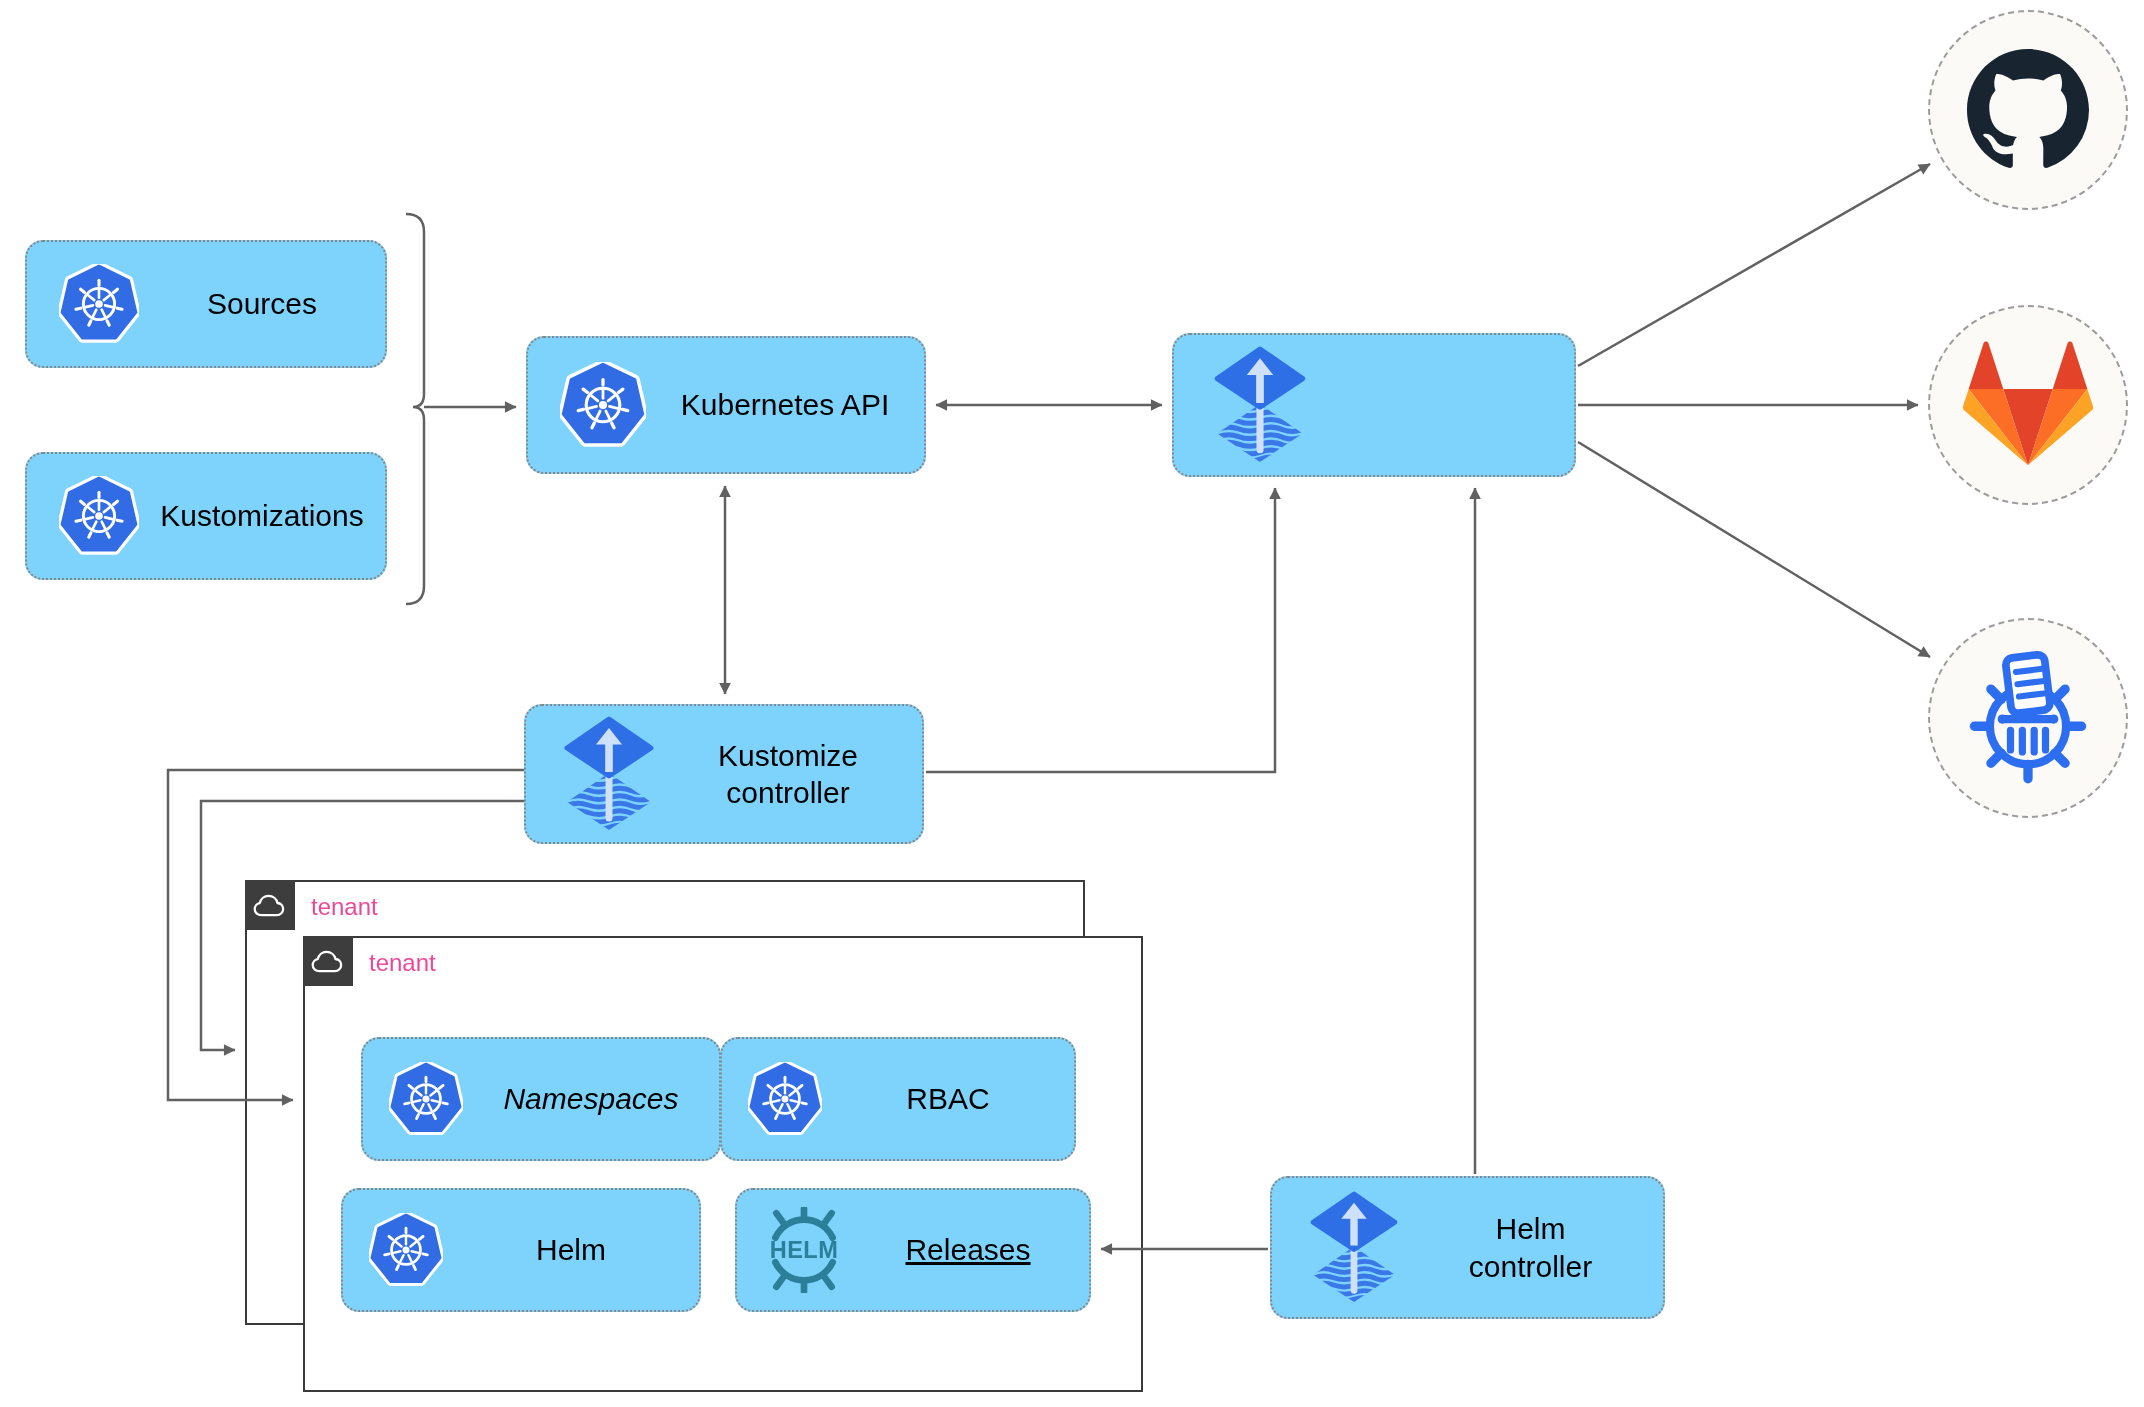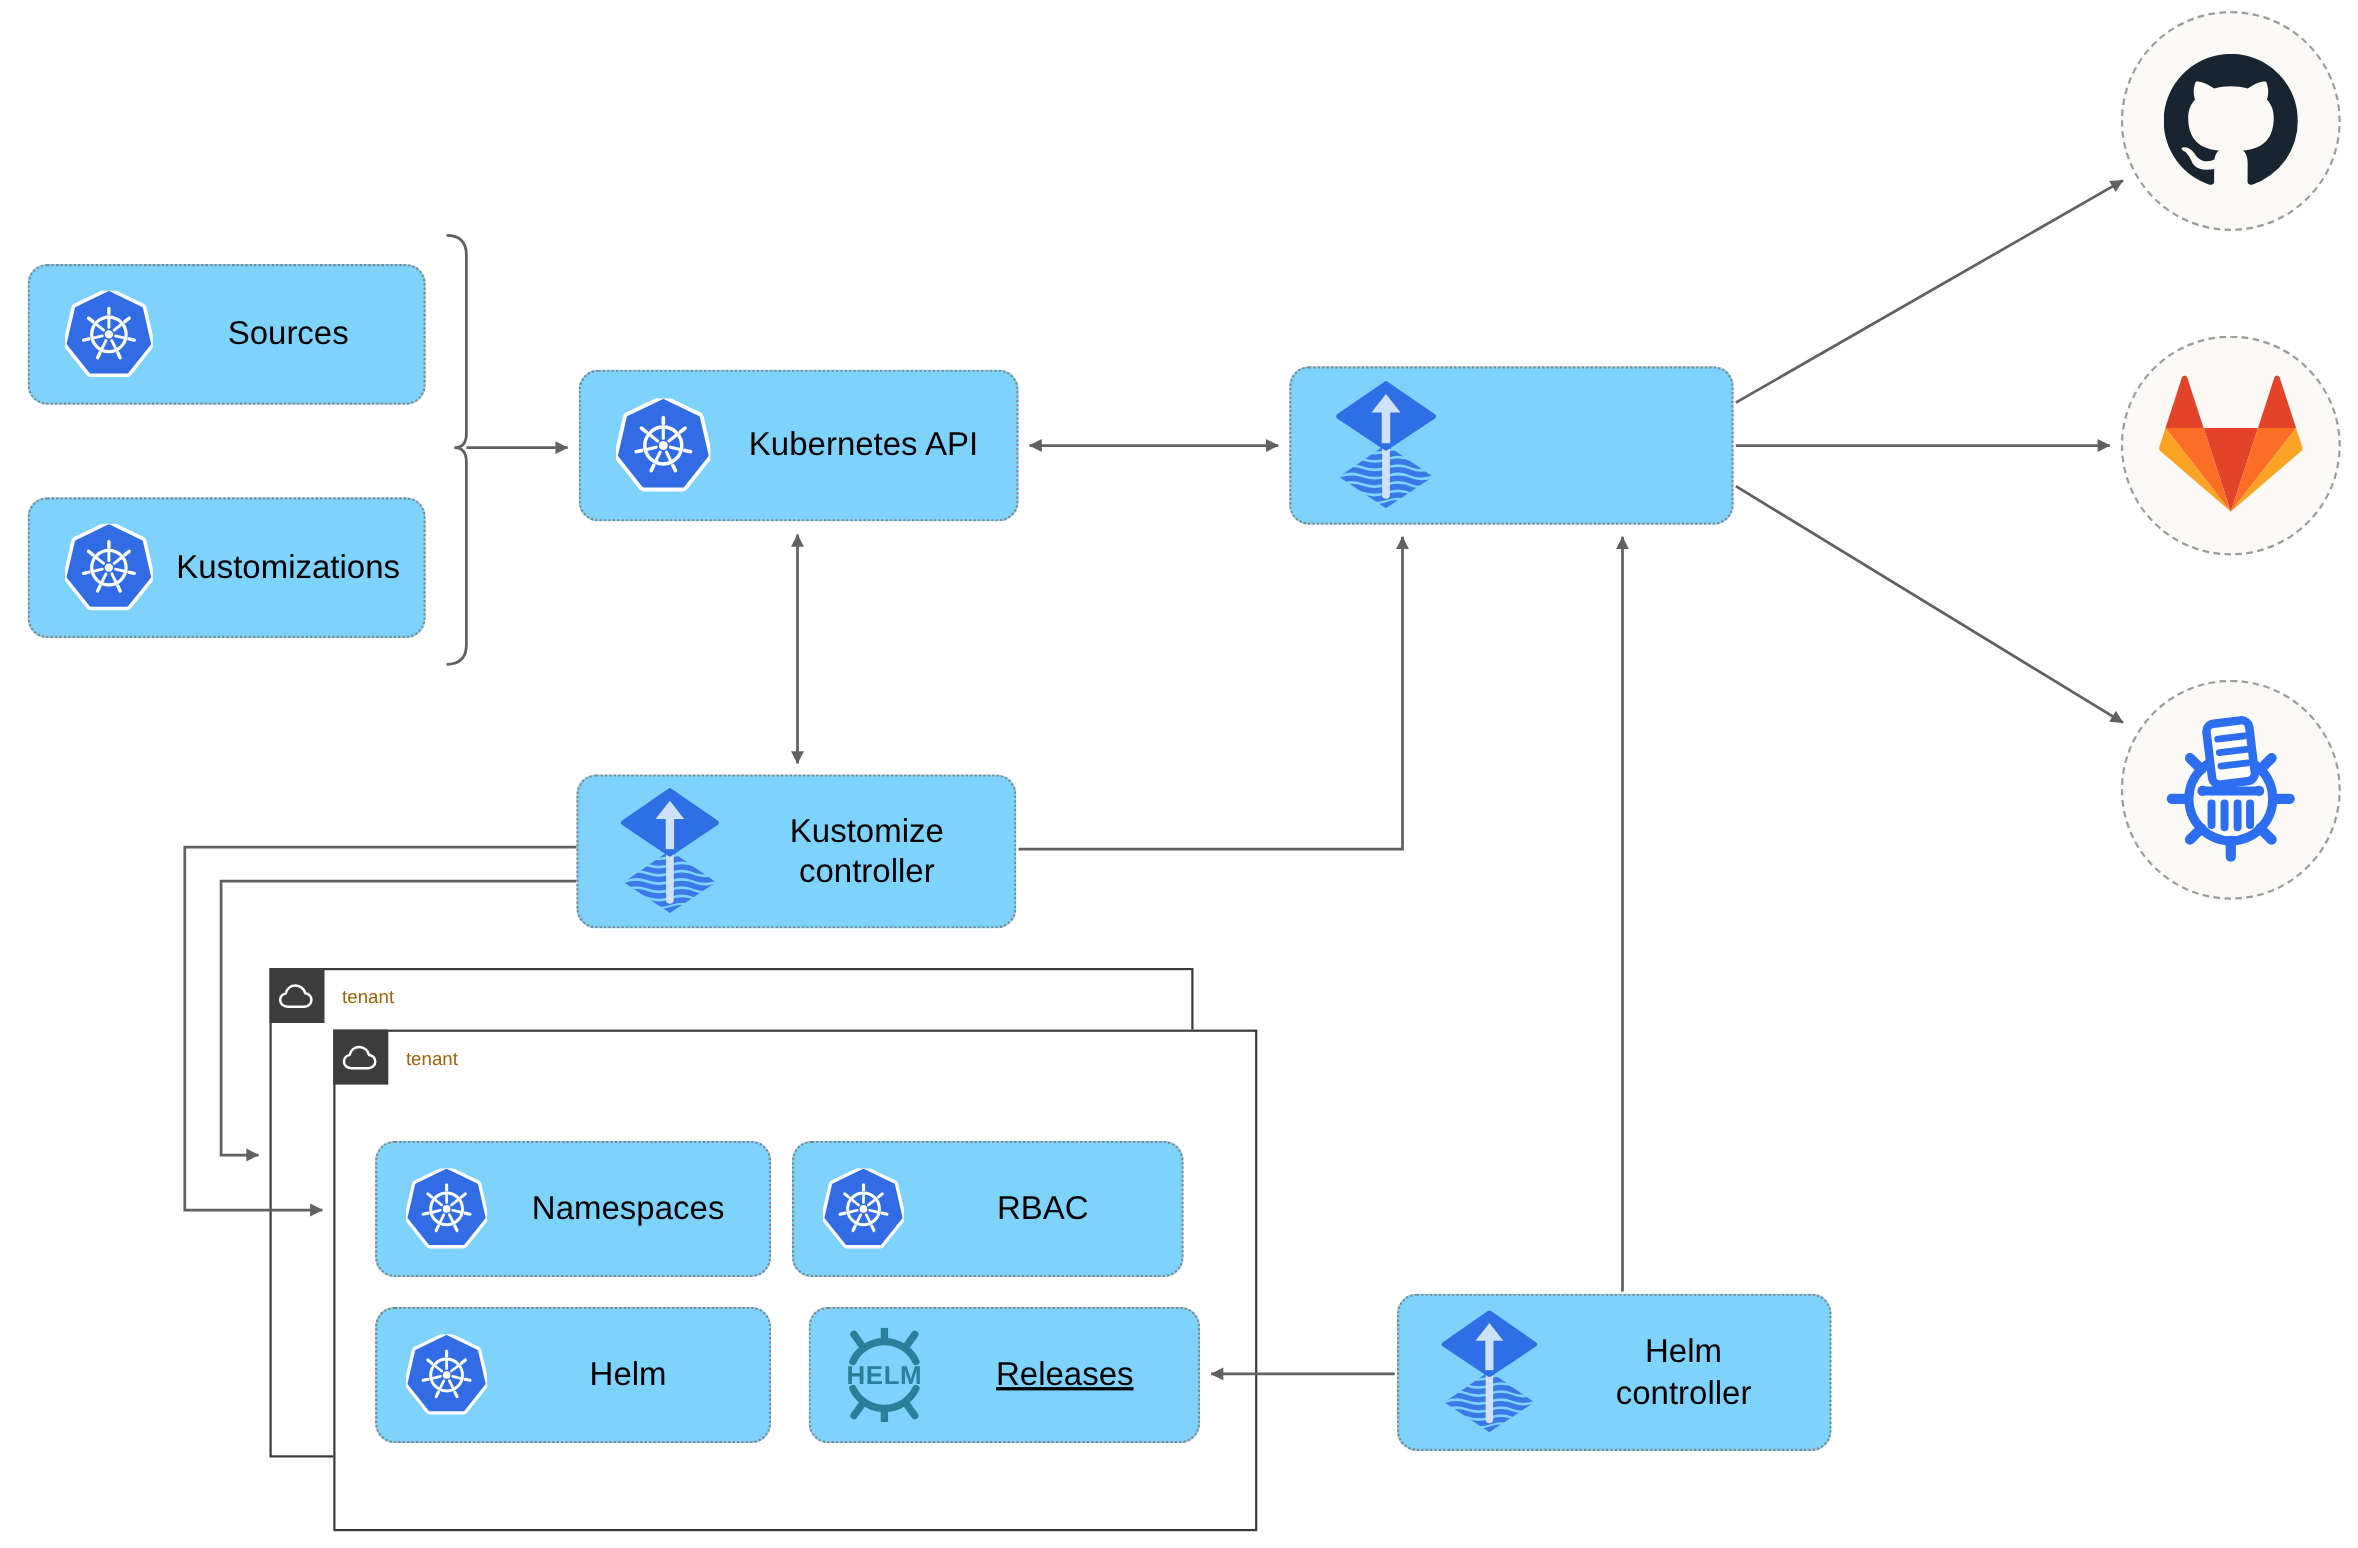--- a/index.html
+++ b/index.html
@@ -13,34 +13,34 @@
   .node-label{flex:1;text-align:center;font-size:30px;line-height:1.25;padding:0 14px;}
   .node-label.two-line{max-width:185px;margin:0 auto;}
 
   
   #node-sources        {left:25px;  top:240px;  width:362px; height:128px;}
   #node-kustomizations {left:25px;  top:452px;  width:362px; height:128px;}
   #node-kubernetes-api {left:526px; top:336px;  width:400px; height:138px;}
   #node-source-controller   {left:1172px;top:333px; width:404px; height:144px;}
   #node-kustomize-controller{left:524px; top:704px; width:400px; height:140px;}
   #node-helm-controller     {left:1270px;top:1176px;width:395px; height:143px;}
-  #node-namespaces{left:341px;top:1037px;width:360px;height:124px;}
+  #node-namespaces{left:361px;top:1037px;width:360px;height:124px;font-style:italic;}
   #node-rbac      {left:720px;top:1037px;width:356px;height:124px;}
   #node-crds      {left:341px;top:1188px;width:360px;height:124px;}
   #node-releases  {left:735px;top:1188px;width:356px;height:124px;text-decoration:underline;}
 
   .pad-icon{margin-left:32px;}
 
   
   .tenant-box{position:absolute;background:#ffffff;border:2px solid #3a3a3a;box-sizing:border-box;}
   #tenant-back {left:245px;top:880px;width:840px;height:445px;z-index:1;}
   #tenant-front{left:303px;top:936px;width:840px;height:456px;z-index:2;}
   .tenant-tab{position:absolute;left:-2px;top:-2px;width:50px;height:50px;background:#3d3d3d;
               display:flex;align-items:center;justify-content:center;}
-  .tenant-label{position:absolute;left:64px;top:0;height:50px;line-height:50px;font-size:17px;color:#a16207;}
+  .tenant-label{position:absolute;left:64px;top:0;height:50px;line-height:50px;font-size:24px;color:#ec4899;}
 
   .inner-node{z-index:3;}
 
   
   .endpoint{position:absolute;width:200px;height:200px;border-radius:50%;
             background:#fbfaf6;border:2px dashed #9c9c9c;box-sizing:border-box;
             display:flex;align-items:center;justify-content:center;}
   #endpoint-github     {left:1928px;top:10px;}
   #endpoint-gitlab     {left:1928px;top:305px;}
   #endpoint-chartmuseum{left:1928px;top:618px;}

